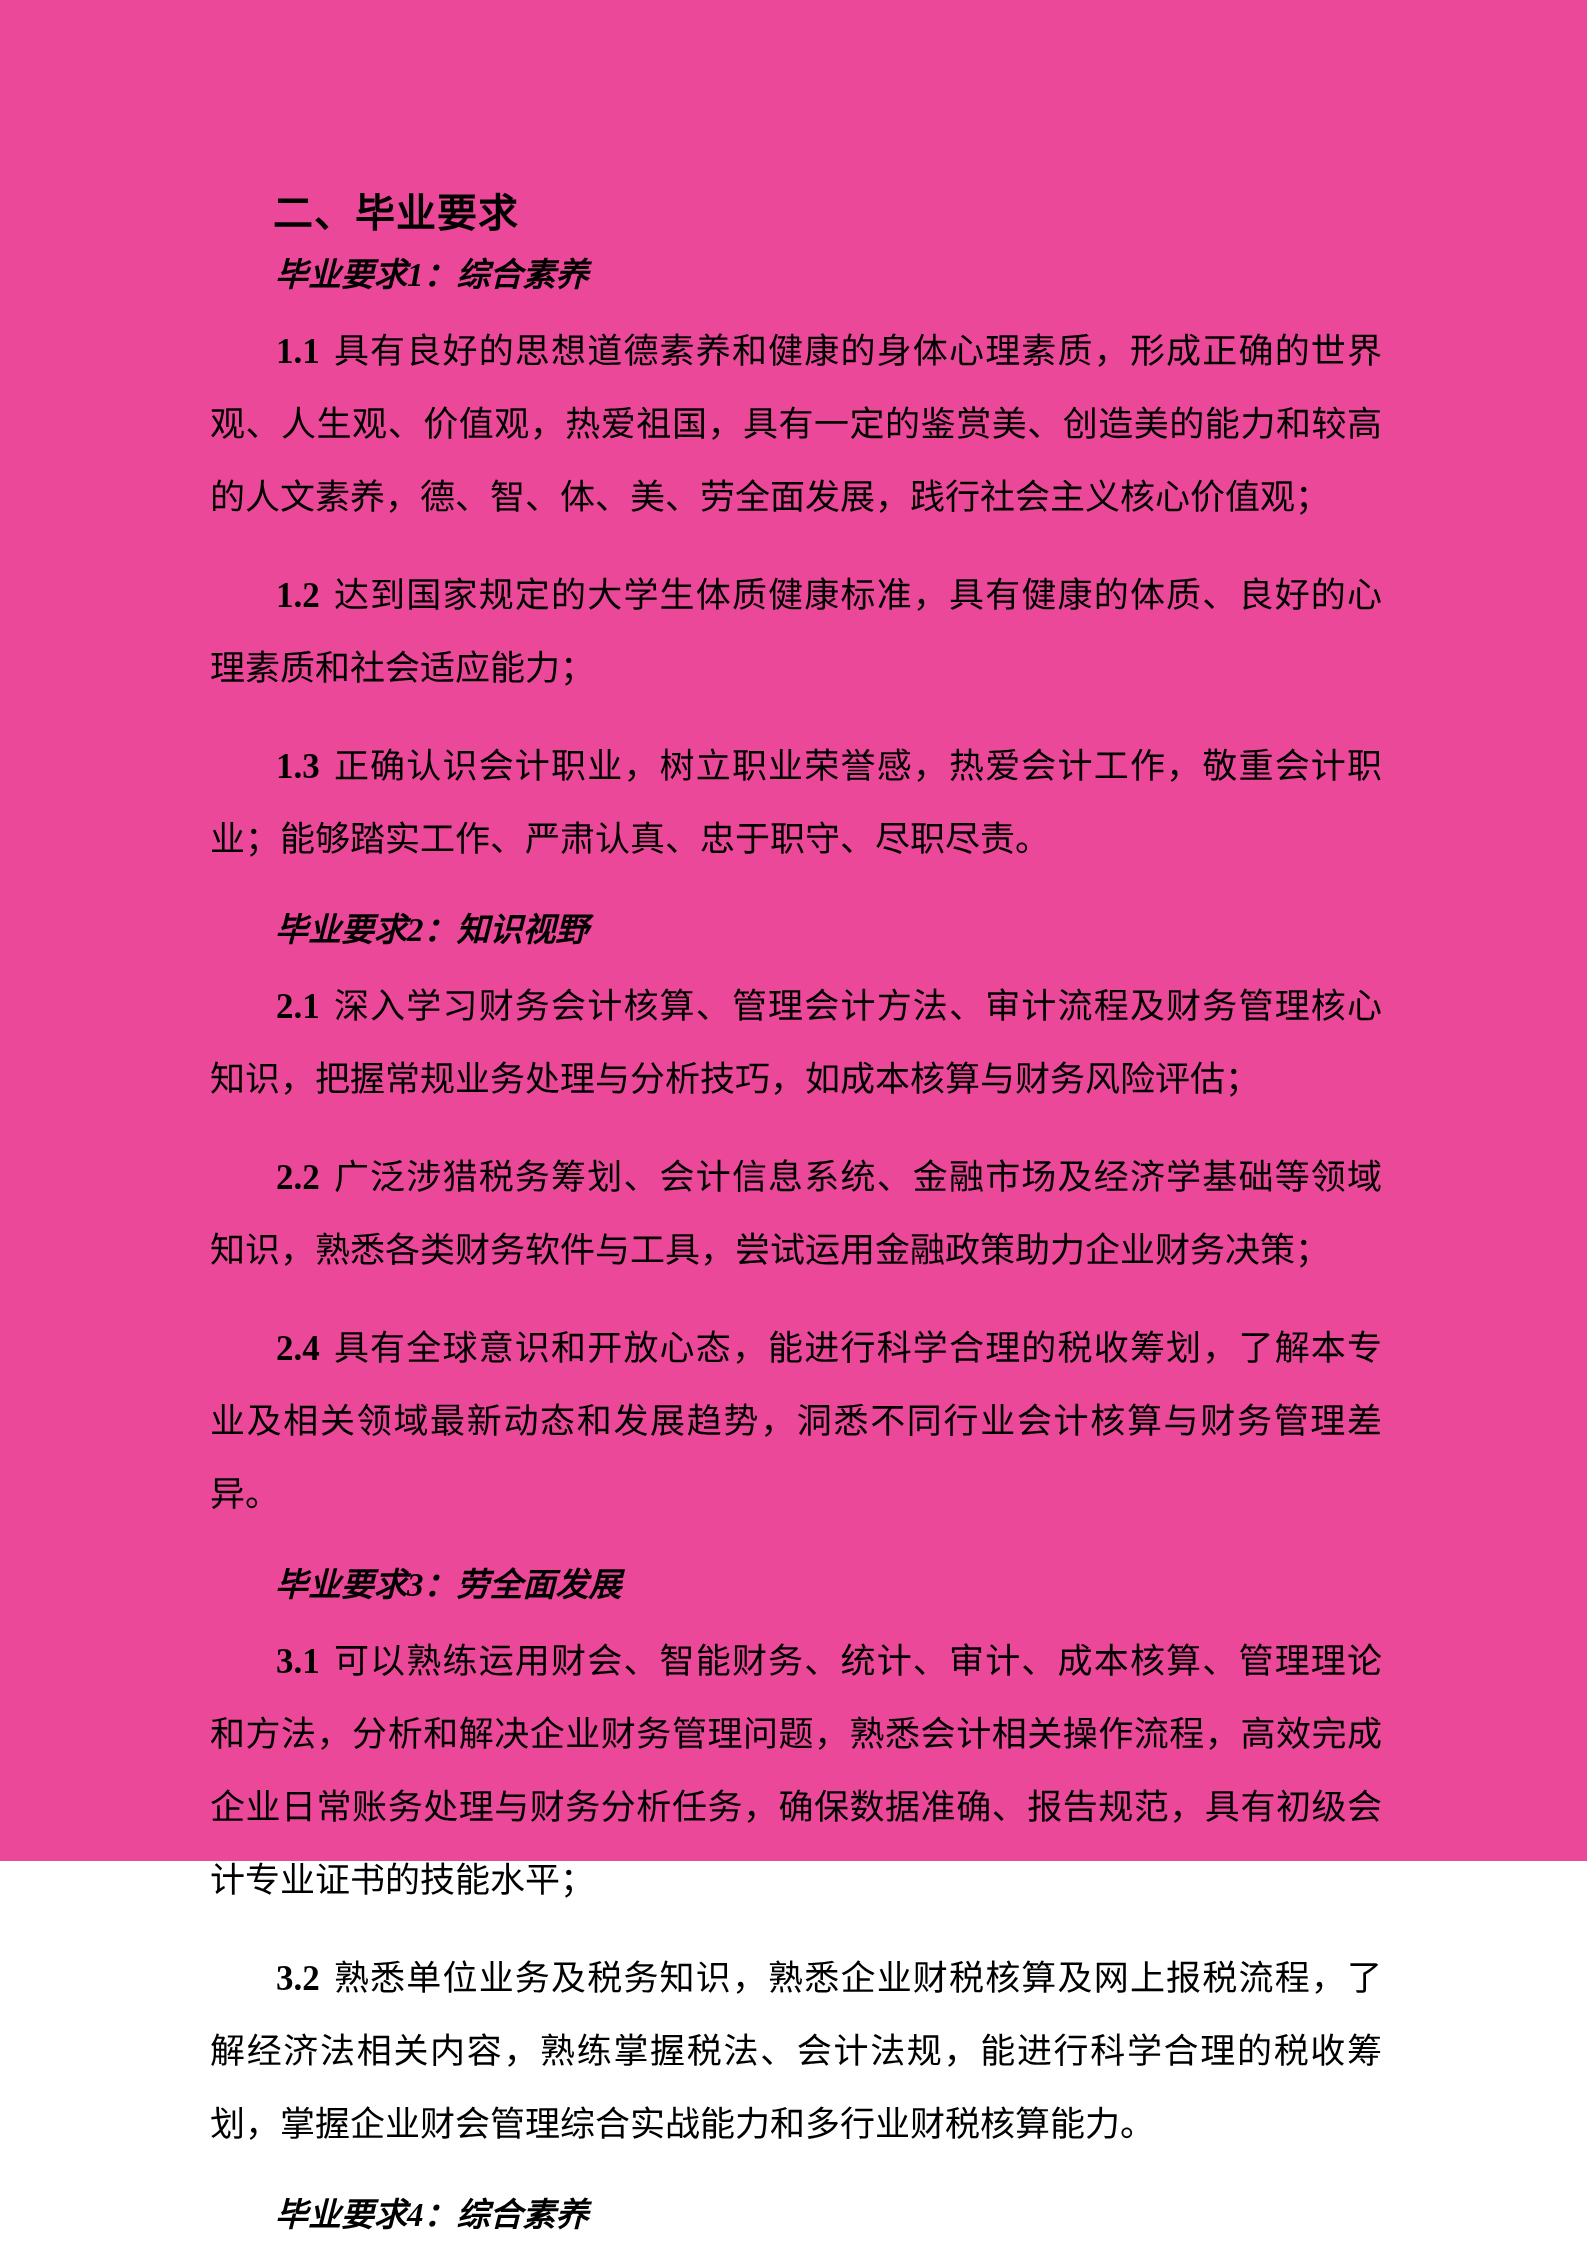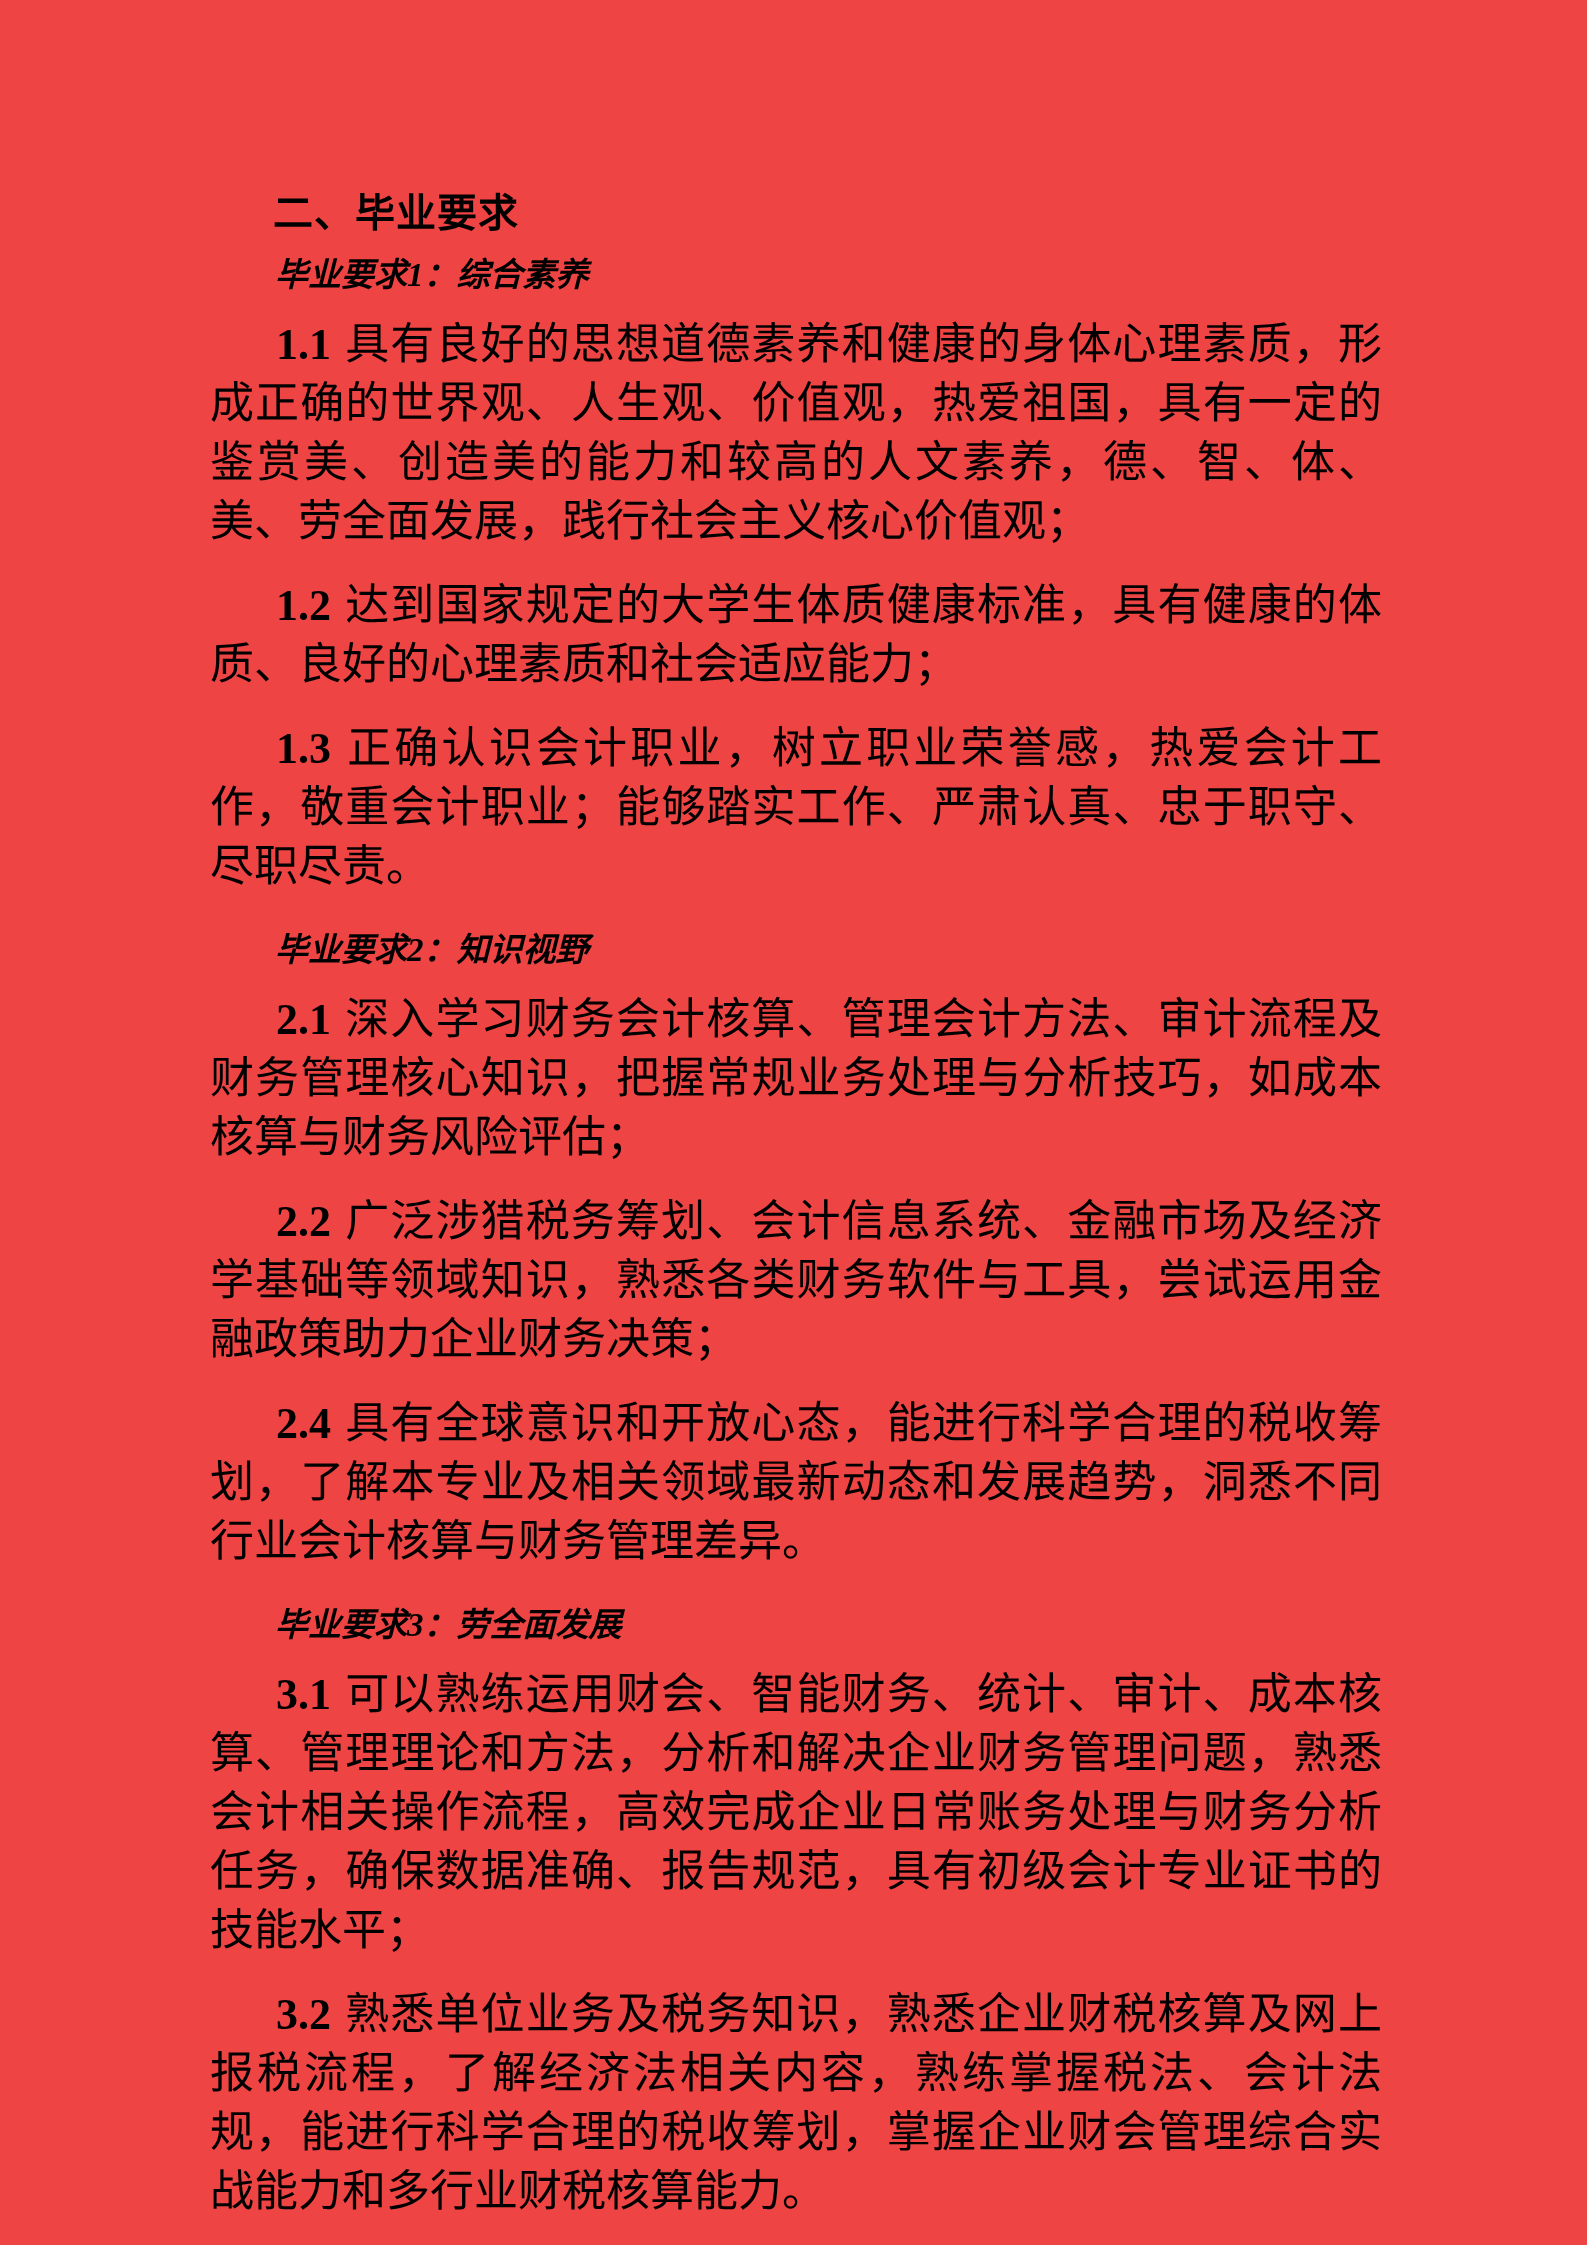--- a/index.html
+++ b/index.html
@@ -11,22 +11,22 @@
     width: 1587px;
     height: 2245px;
     overflow: hidden;
     font-family: "Liberation Serif", "DejaVu Serif", serif;
     color: #000000;
     font-kerning: none;
   }
   .page {
     box-sizing: border-box;
     width: 1587px;
-    height: 2245px;
-    background: #ef4444;
+    height: 1861px;
+    background: #ec4899;
     padding: 182px 205px 0 210px;
   }
   .doc-title {
     margin: 0;
     font-size: 40px;
     font-weight: bold;
     line-height: 64px;
     text-indent: 63px;
     letter-spacing: 1px;
   }
@@ -34,22 +34,22 @@
   .section-heading {
     margin: 0 0 10px 0;
     font-size: 33px;
     font-weight: bold;
     line-height: 59px;
     text-indent: 65px;
     font-style: italic;
   }
   .item {
     margin: 0 0 25px 0;
-    font-size: 44px;
-    line-height: 59px;
+    font-size: 35px;
+    line-height: 73px;
     text-indent: 66px;
     text-align: justify;
     text-justify: inter-character;
     word-break: normal;
   }
   .item .num {
     font-weight: bold;
     margin-right: 13px;
   }
 </style>

